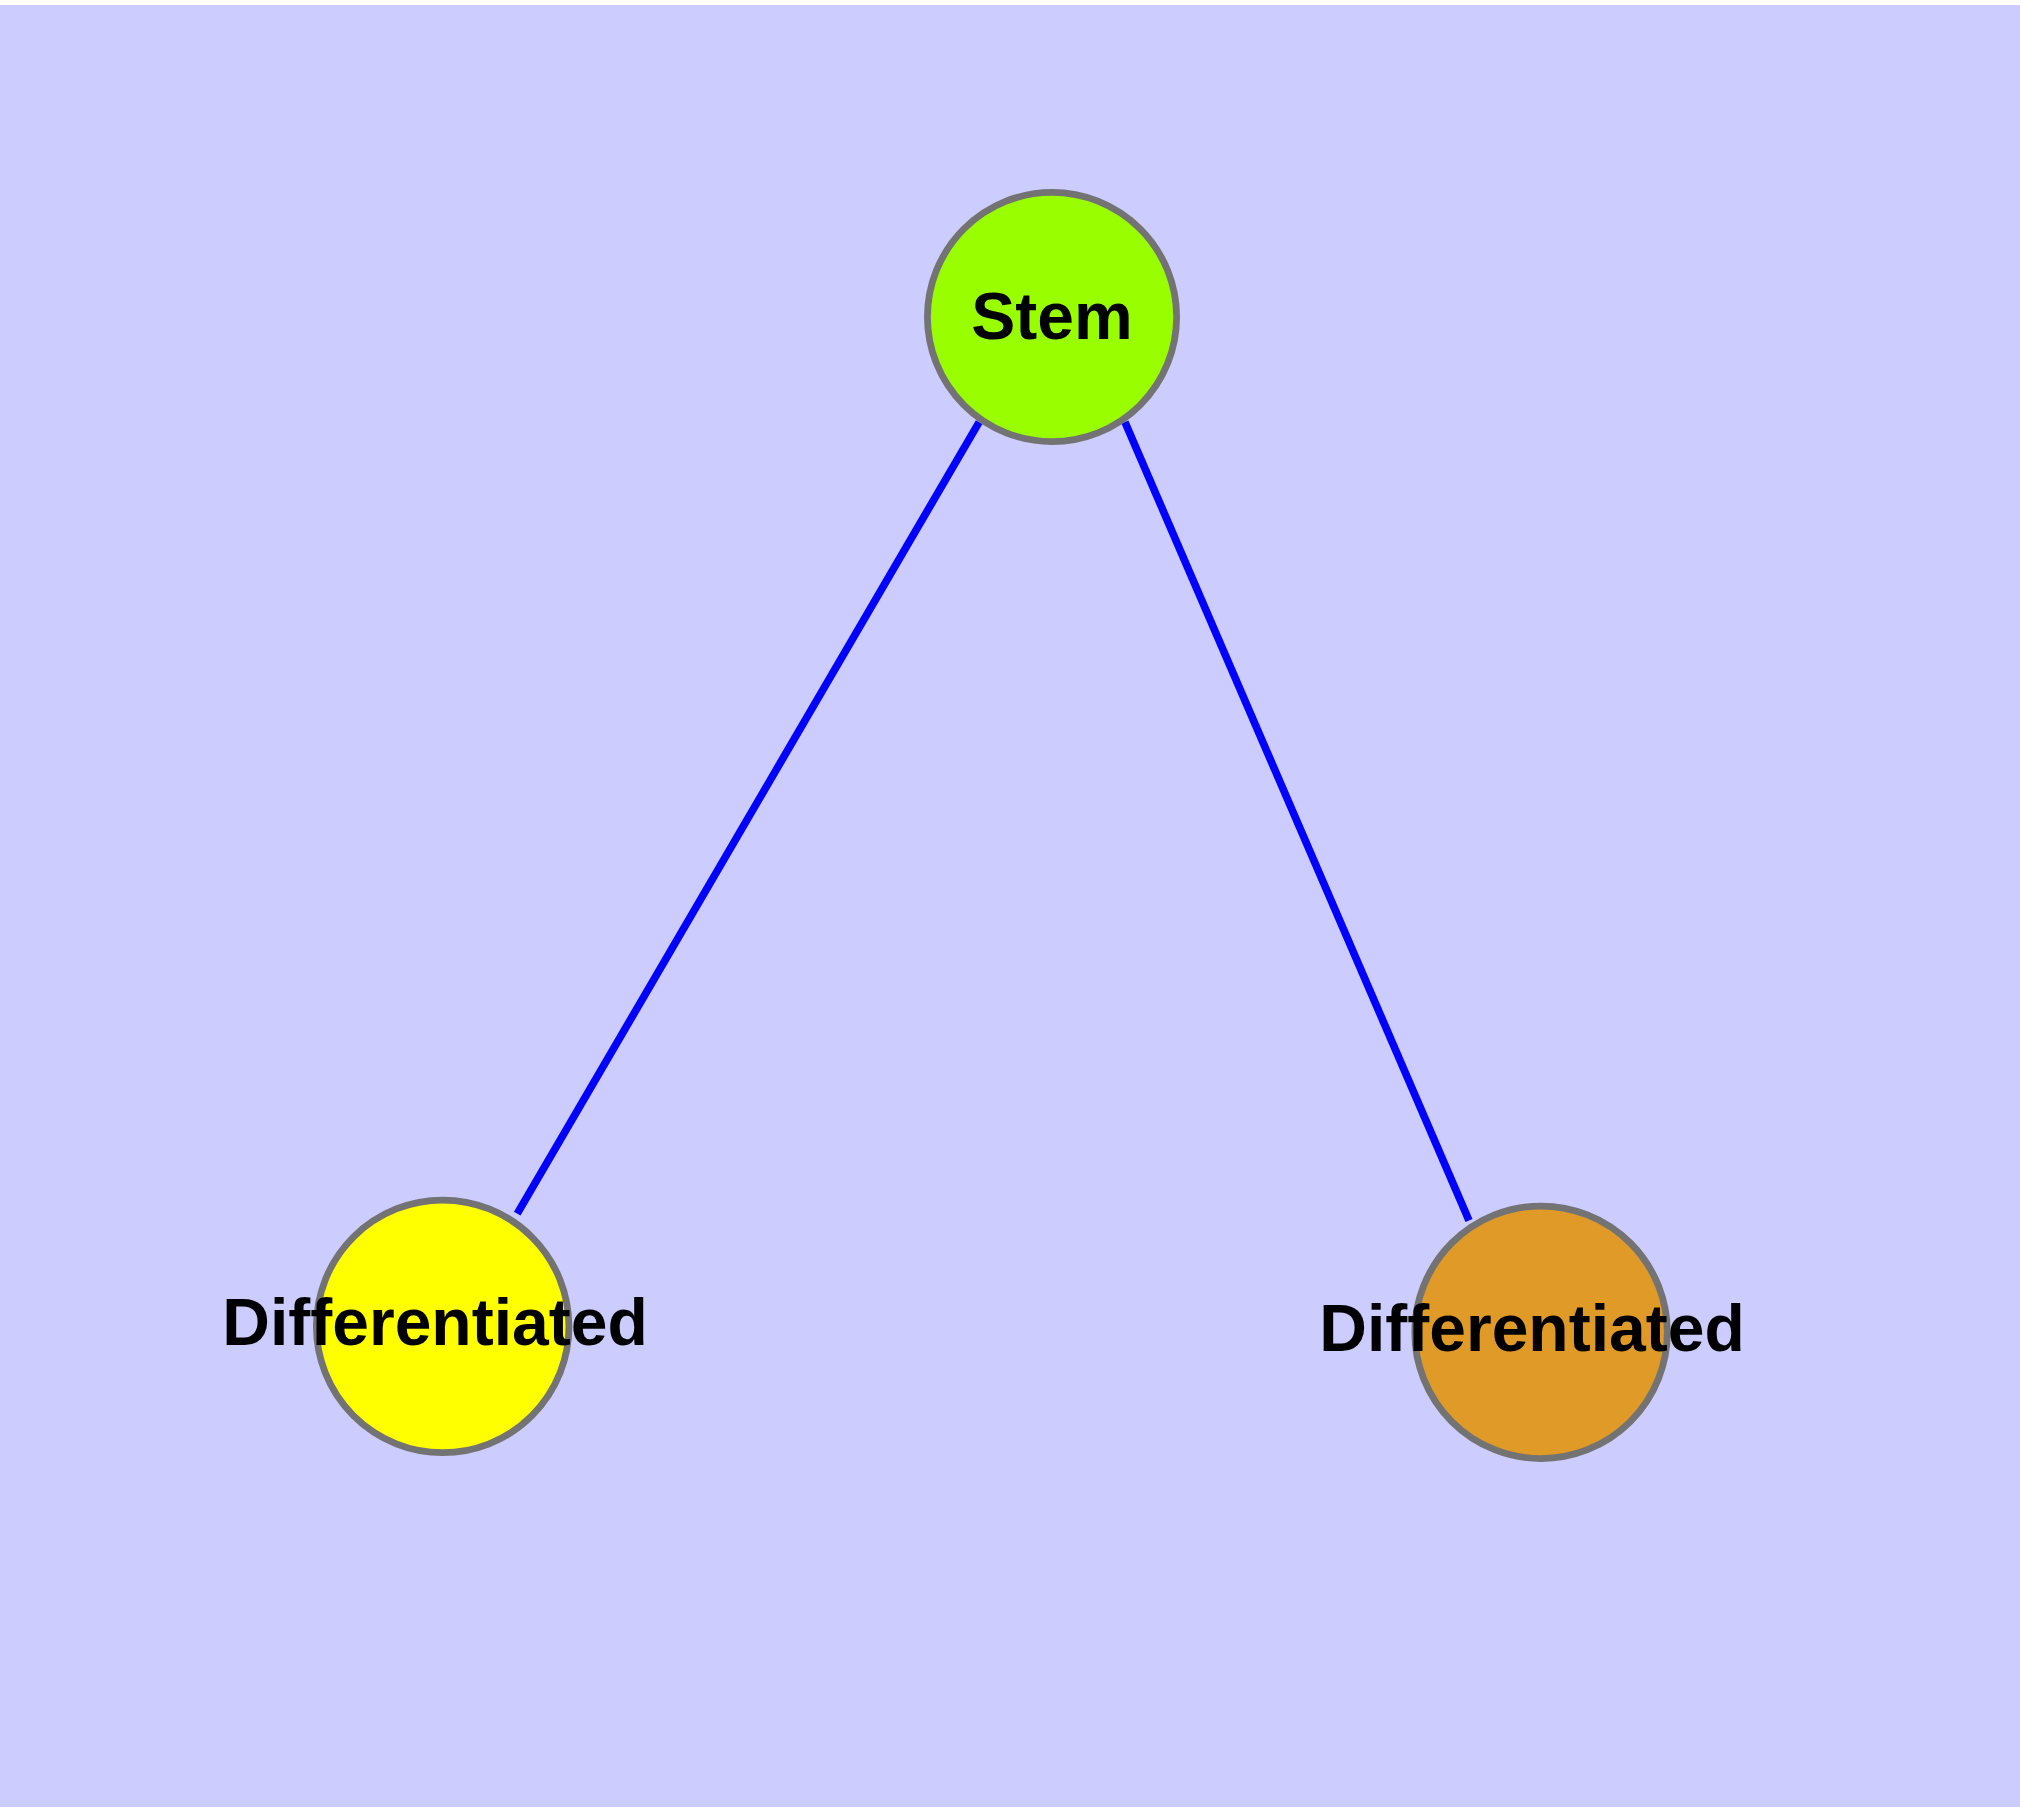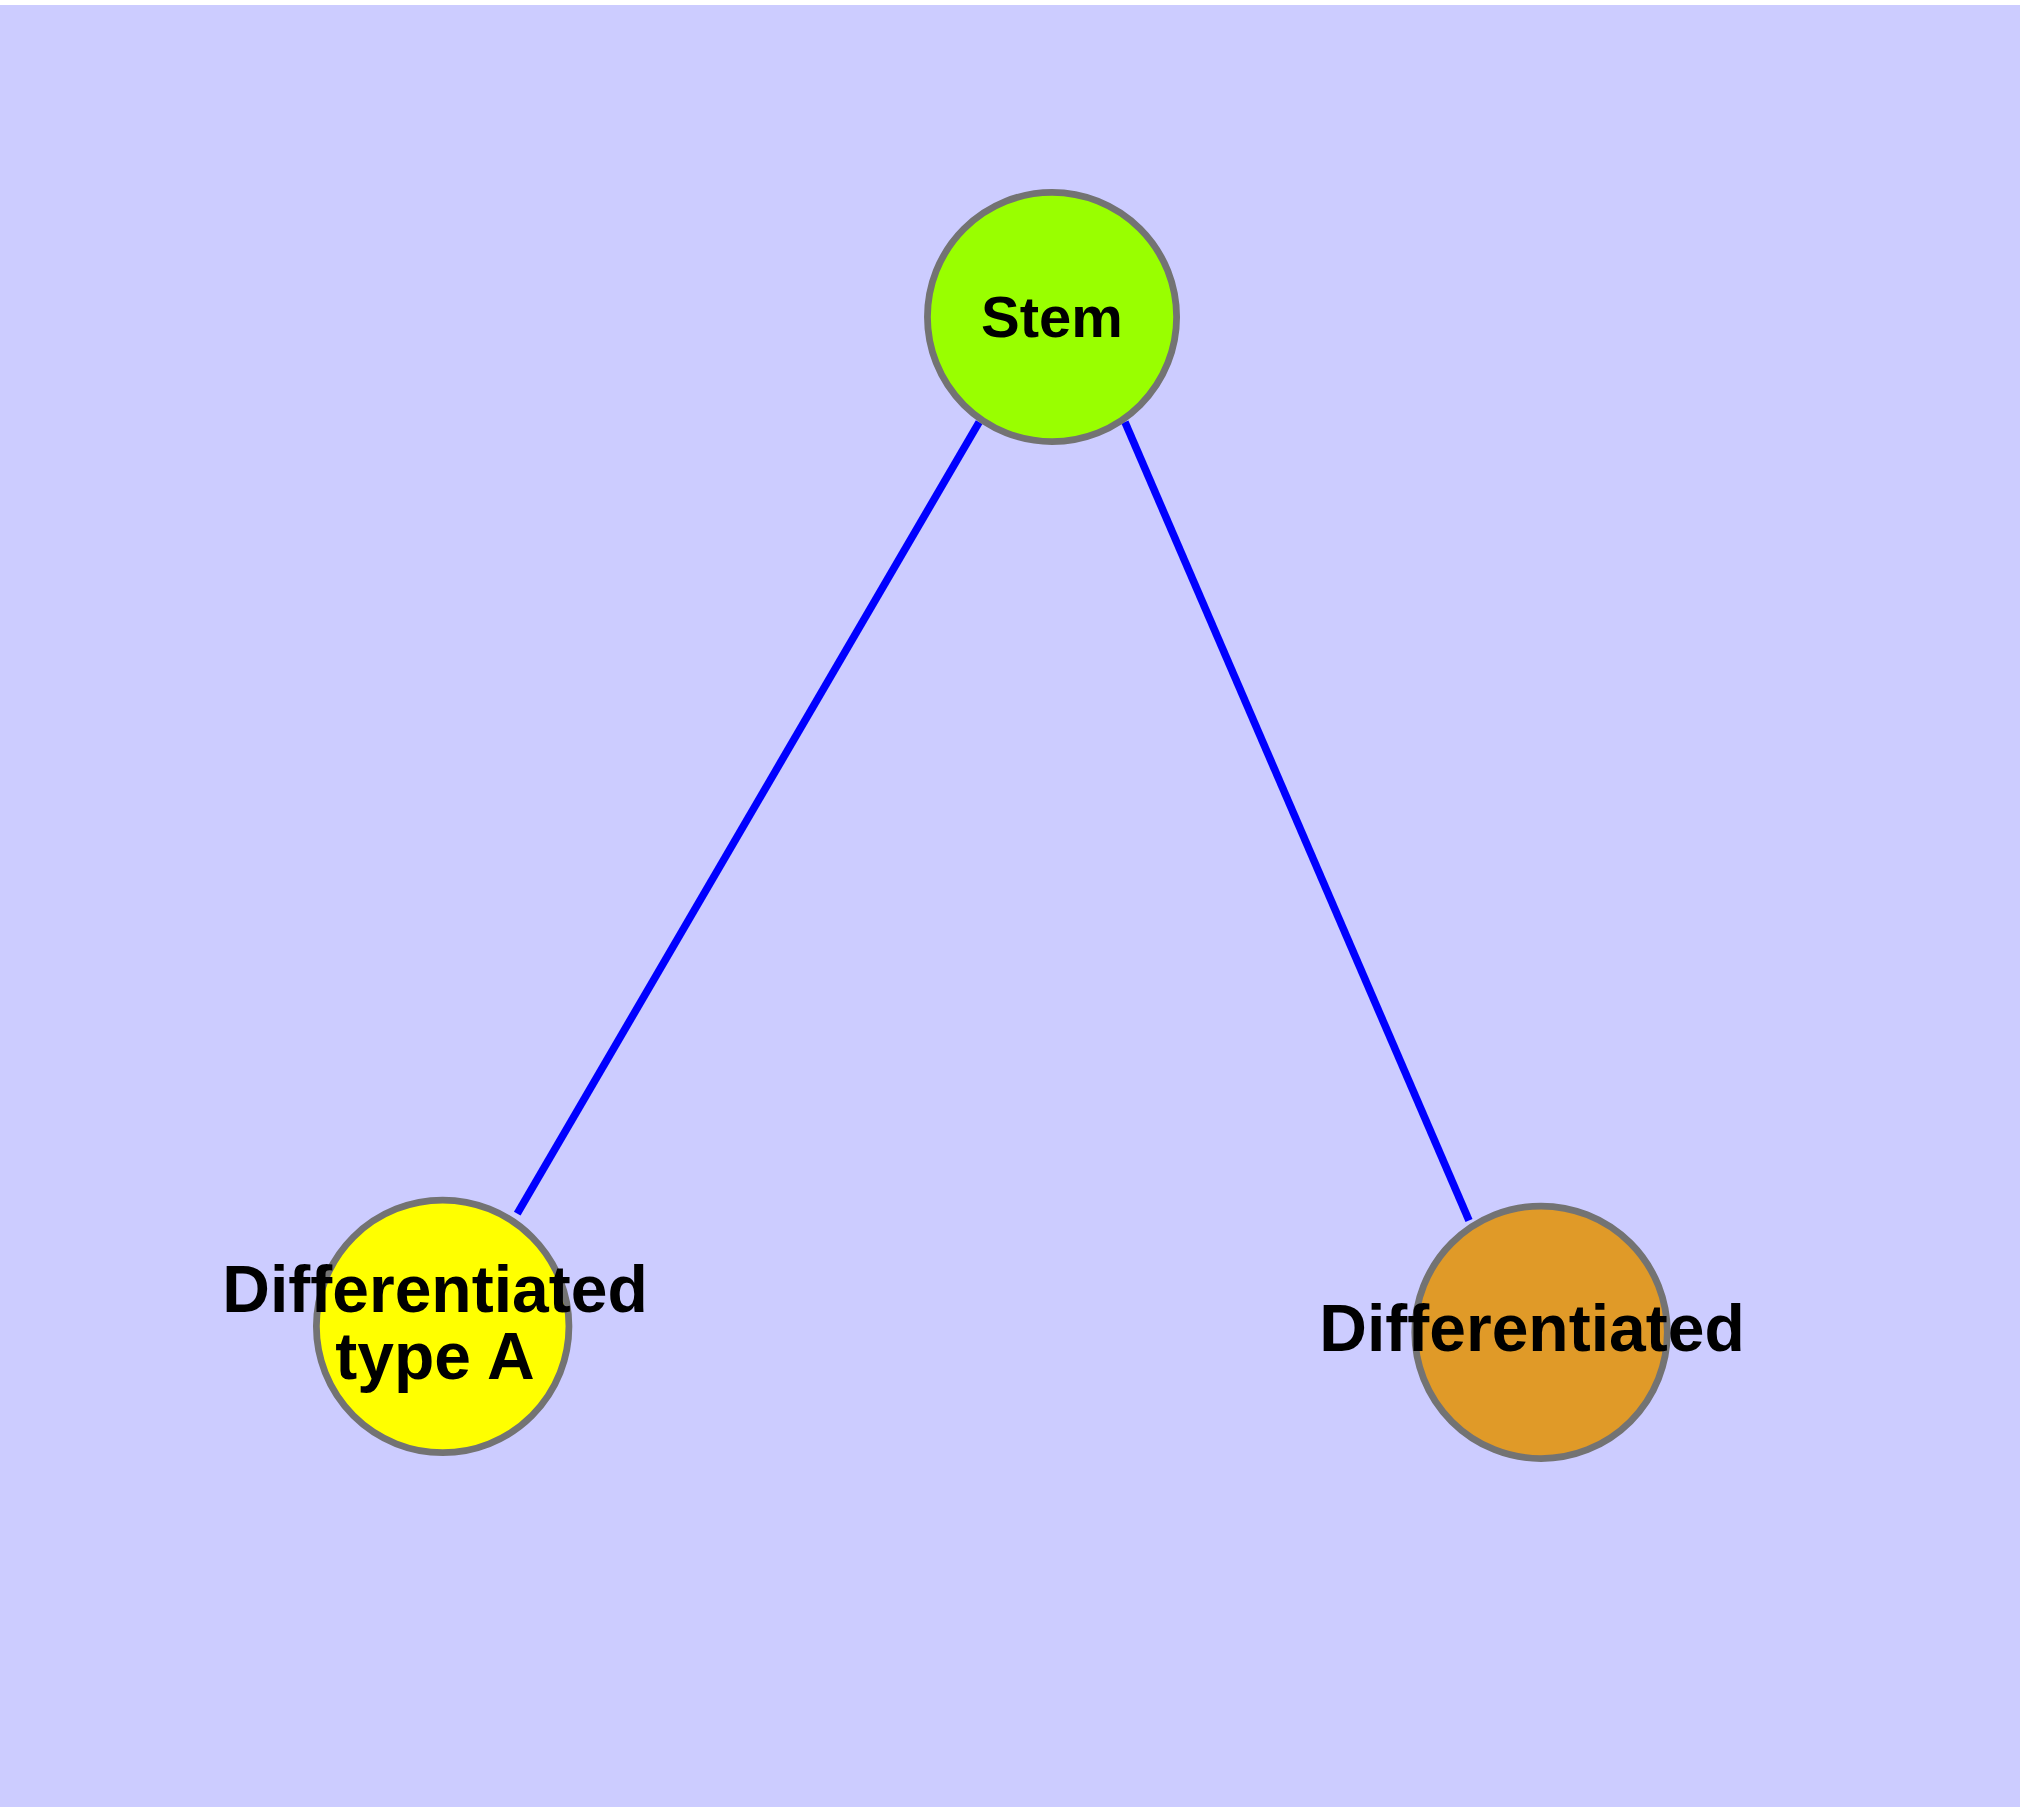--- a/index.html
+++ b/index.html
@@ -56,27 +56,26 @@
       <line x1="1327" y1="498" x2="1733" y2="1440" stroke="#0000ff" stroke-width="9" stroke-linecap="butt"></line>
     </g>
 
     <g>
       <circle cx="1241" cy="374" r="147" fill="#99ff00" stroke="#737373" stroke-width="8"></circle>
       <circle cx="522" cy="1565" r="149" fill="#ffff00" stroke="#737373" stroke-width="8"></circle>
       <circle cx="1818" cy="1572" r="149" fill="#e09a28" stroke="#737373" stroke-width="8"></circle>
     </g>
   </svg>
 
-  <div class="node-label" style="left:1052px; top:317px; transform:translate(-50%,-50%); font-size:58px;">
+  <div class="node-label" style="left:1052px; top:317px; transform:translate(-50%,-50%); font-size:66px;">
     <span class="lbl-line">Stem</span>
   </div>
 
   <div class="node-label" style="left:435px; top:1323px; transform:translate(-50%,-50%); font-size:66px;">
     <span class="lbl-line">Differentiated</span>
-    <span class="lbl-line">type A</span>
   </div>
 
   <div class="node-label" style="left:1532px; top:1329px; transform:translate(-50%,-50%); font-size:66px;">
     <span class="lbl-line">Differentiated</span>
   </div>
 
 </div>
 
 
 </body></html>

